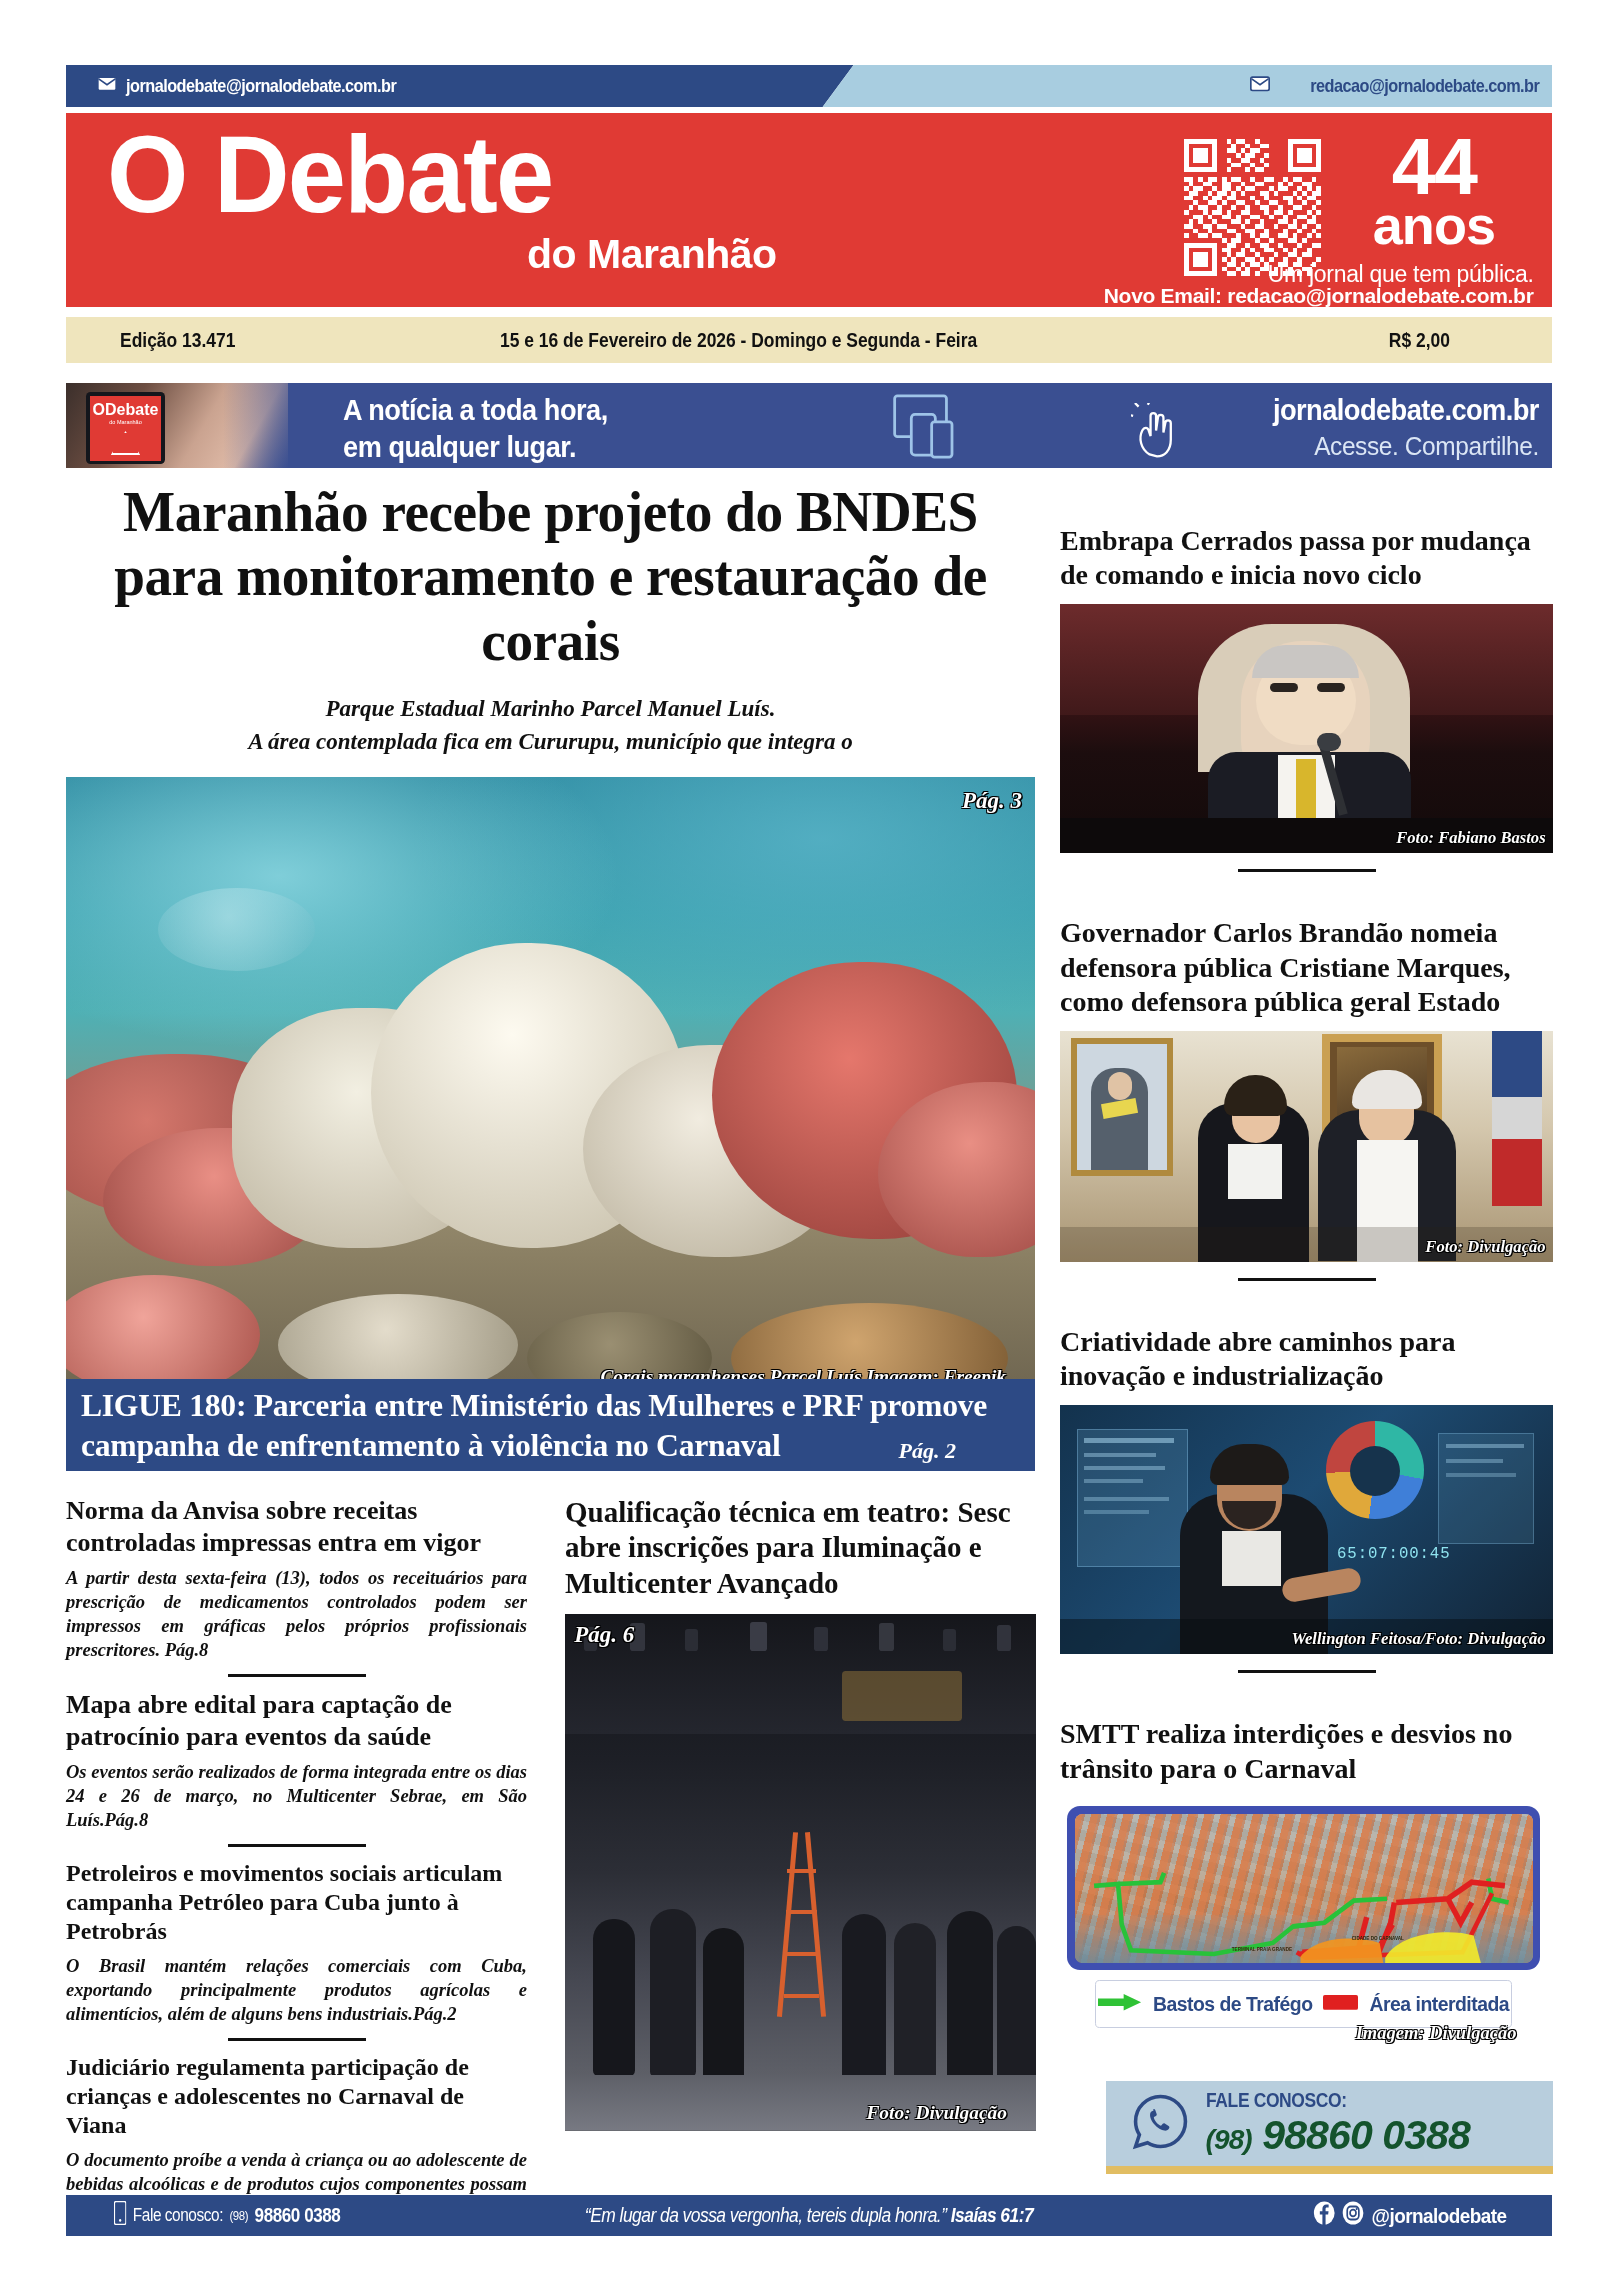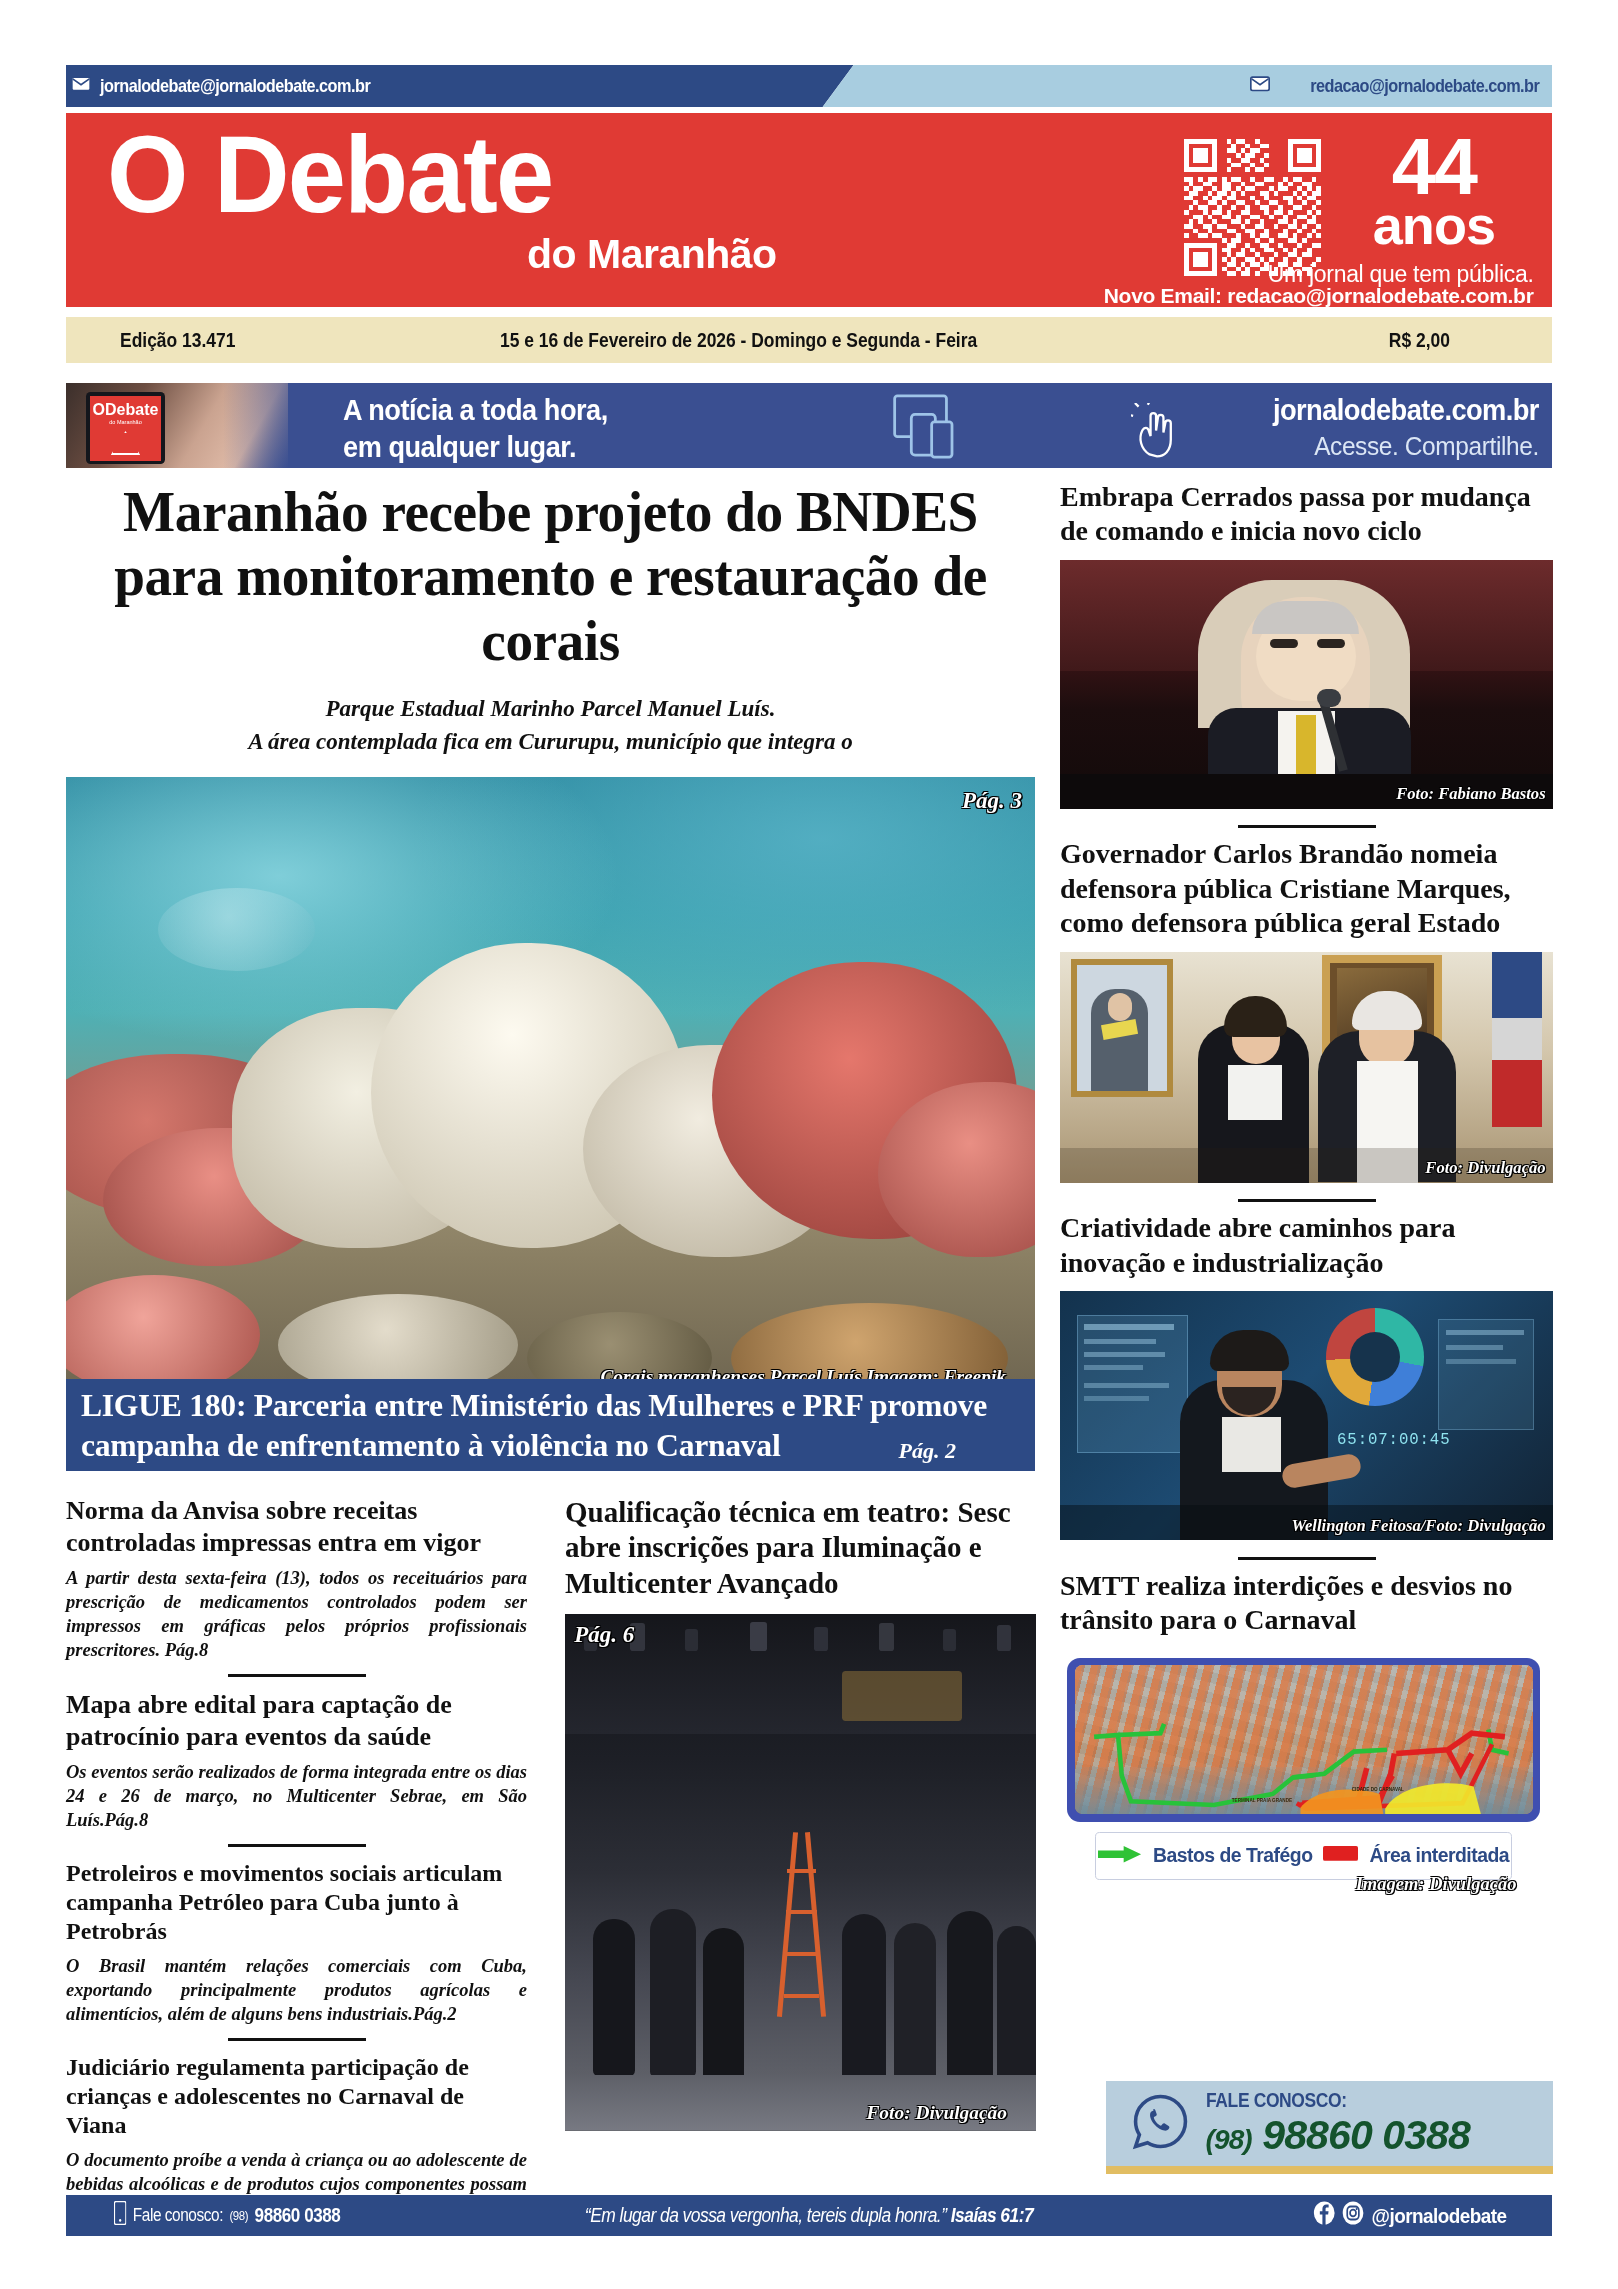--- a/index.html
+++ b/index.html
@@ -24,21 +24,21 @@
     width: 1486px; height: 42px;
     display: flex;
     overflow: hidden;
   }
   .email-left {
     position: relative;
     width: 53%;
     background: #2d4a85;
     display: flex;
     align-items: center;
-    padding-left: 5px;
+    padding-left: 31px;
     gap: 9.2px;
     clip-path: polygon(0 0, 100% 0, calc(100% - 31px) 100%, 0 100%);
   }
   .email-right {
     position: relative;
     flex: 1;
     background: #a8cde0;
     display: flex;
     align-items: center;
     justify-content: flex-end;
@@ -379,20 +379,21 @@
       linear-gradient(180deg,#121318 0%,#1d1f26 28%,#2c2e36 50%,#454751 70%,#5c5e66 88%,#6a6c73 100%);
   }
 
   
   .rh {
     font-family: "Liberation Serif", serif;
     font-weight: bold;
     font-size: 28px;
     line-height: 1.23;
     color: #111;
+    margin-top: 44px;
   }
   .rphoto {
     position: relative;
     margin-top: 11px;
     width: 493px;
     overflow: hidden;
   }
   .rcap {
     position: absolute;
     right: 7.4px; bottom: 4.6px;

